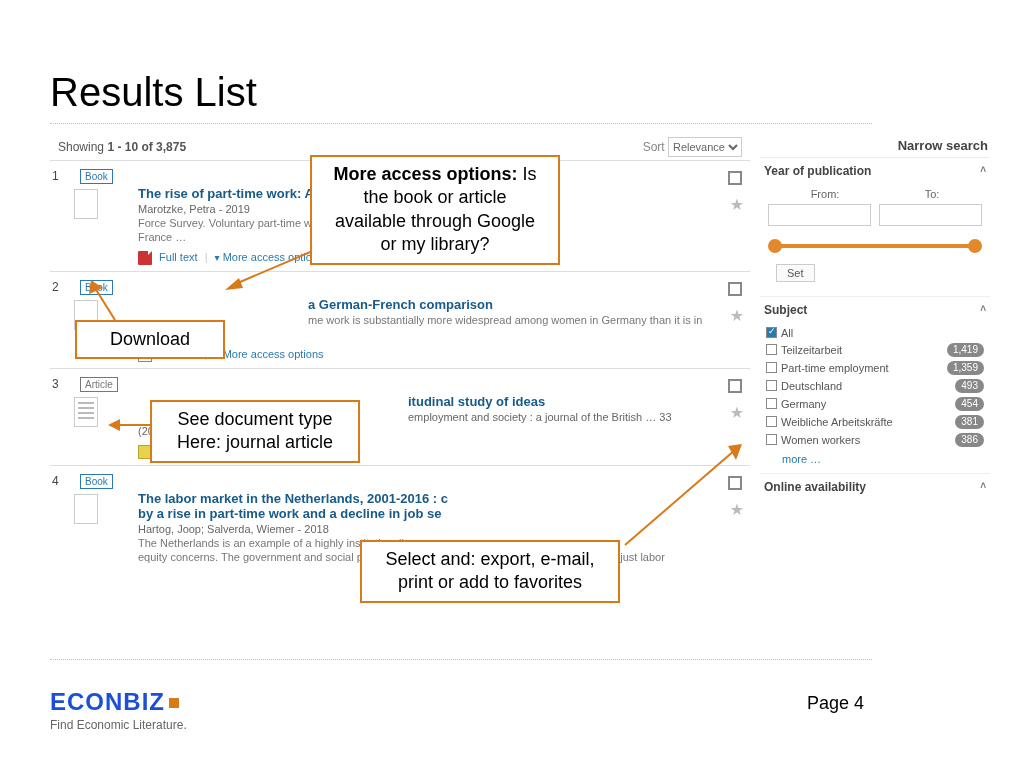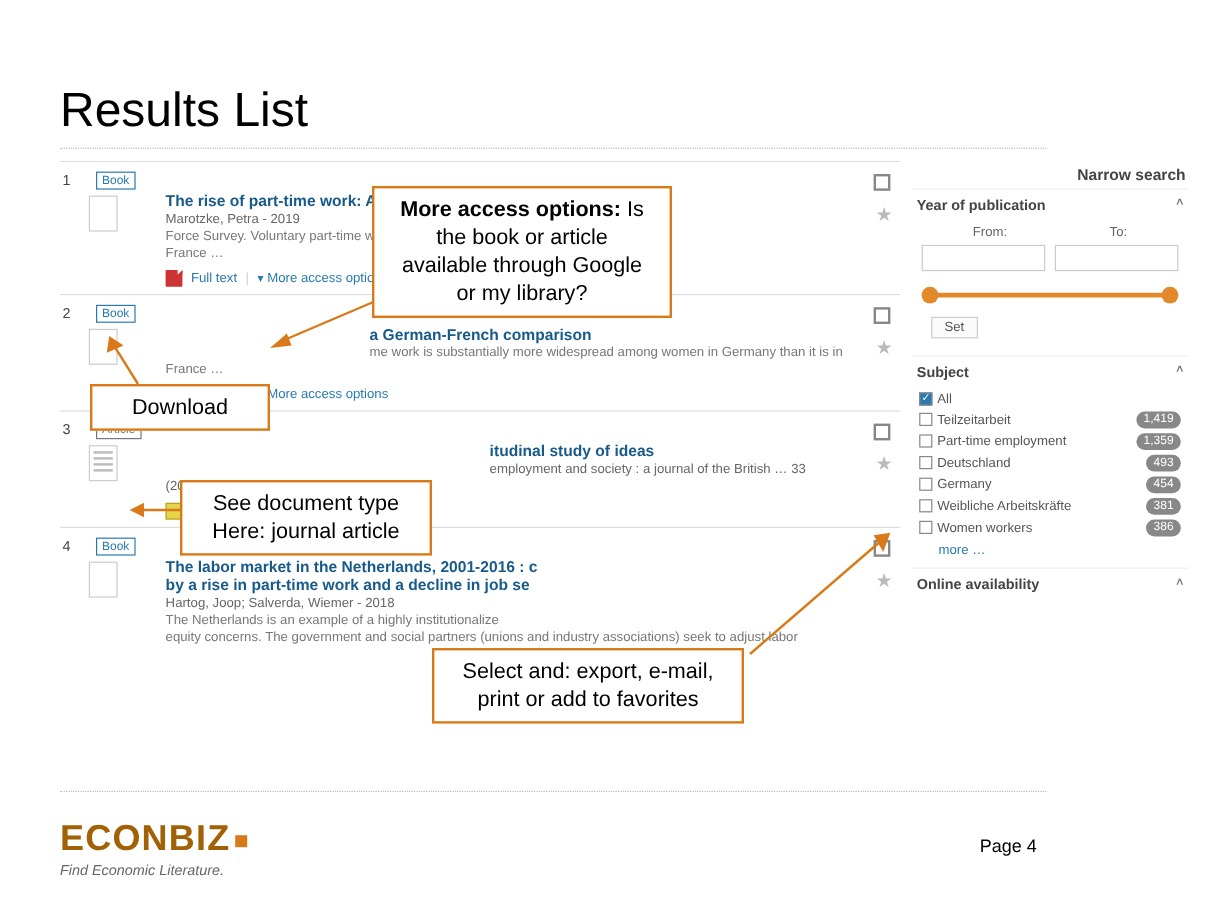--- a/index.html
+++ b/index.html
@@ -56,35 +56,44 @@
   .subj .cb.ck { background: #2a7ab0; position: relative; }
   .subj .cb.ck::after { content: "✓"; color: #fff; font-size: 9px; position: absolute; left: 1px; top: -2px; }
   .subj .count { background: #888; color: #fff; border-radius: 7px; padding: 0 6px; font-size: 10px; line-height: 14px; }
   .subj .more { color: #2a7ab0; font-size: 11px; padding: 4px 0 2px 16px; }
 
   .callout { position: absolute; background: #fff; border: 2px solid #d97a1a; padding: 6px 10px; font-size: 18px; color: #000; text-align: center; line-height: 1.3; z-index: 10; }
   .arrow { position: absolute; z-index: 9; }
 
   .foot-rule { position: absolute; left: 50px; right: 40px; bottom: 108px; border-top: 1px dotted #bbb; }
   .logo { position: absolute; left: 50px; bottom: 36px; }
-  .logo .econ { font-family: Arial, sans-serif; font-weight: 900; font-size: 30px; letter-spacing: 1px; color: #a16207; }
+  .logo .econ { font-family: Arial, sans-serif; font-weight: 900; font-size: 24px; letter-spacing: 1px; color: #1d4ed8; }
   .logo .econ .sq { display: inline-block; width: 10px; height: 10px; background: #d97a1a; margin: 0 0 2px 4px; }
-  .logo .tag { font-size: 12px; color: #666; font-style: italic; margin-top: 2px; }
-  .pagenum { position: absolute; right: 48px; bottom: 54px; font-size: 15px; color: #000; }
+  .logo .tag { font-size: 12px; color: #666; margin-top: 2px; }
+  .pagenum { position: absolute; right: 48px; bottom: 54px; font-size: 18px; color: #000; }
 </style>
 </head>
 <body>
 
 <div class="slide">
   <h1 class="title">Results List</h1>
   <hr class="dotted-rule">
 
   <div class="screenshot">
 
     <div class="results">
+      <div class="bar">
+        <span class="showing">
+          <span>Showing </span><b>1 - 10 of 3,875</b>
+        </span>
+        <span class="sortwrap">
+          <span>Sort</span>
+          <select><option>Relevance</option></select>
+        </span>
+      </div>
 
       <div class="item">
         <div class="num">1</div>
         <div class="col">
           <span class="badge">Book</span>
           <div class="thumb"></div>
           <div class="meta">
             <div class="tlink">The rise of part-time work: A German-Fr</div>
             <div class="auth">Marotzke, Petra - 2019</div>
             <div class="snip">Force Survey. Voluntary part-time work </div>

